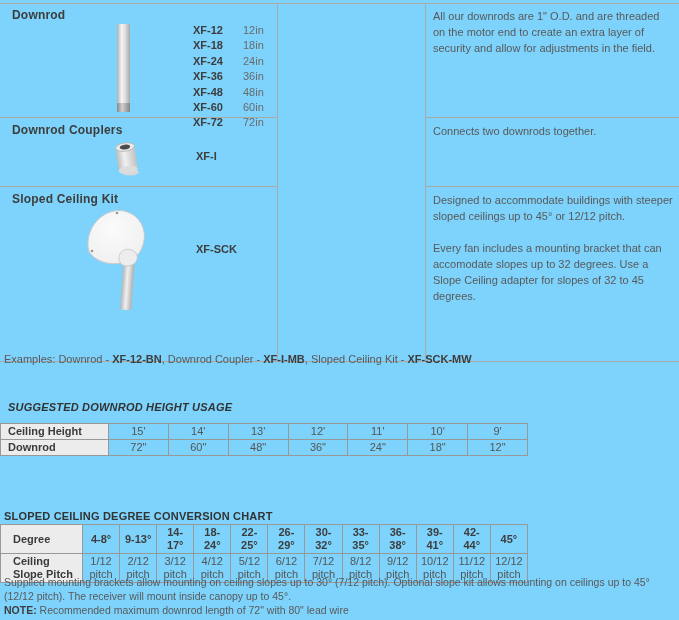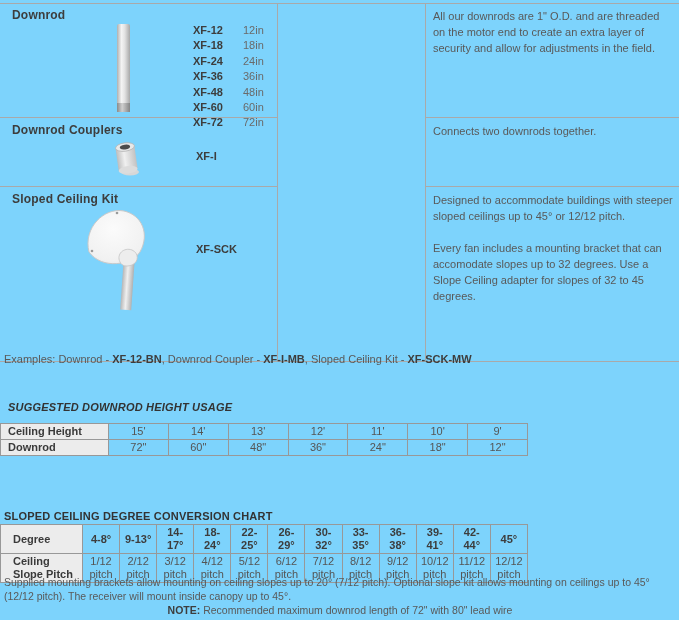--- a/index.html
+++ b/index.html
@@ -43,21 +43,21 @@
   #table1 tr{height:16px;}
   #table1 td.lbl{width:97px;}
   #table2{top:524px;}
   #table2 tr.r1{height:16px;}
   #table2 tr.r2{height:28px;}
   #table2 td.lbl{width:66px;padding-left:12px;}
   #table2 tr.r1 td{font-weight:bold;color:#3d3d3d;}
   #table2 tr.r1 td.lbl, #table2 tr.r2 td.lbl{font-weight:bold;color:#3a3a3a;}
   
   .foot-text{position:absolute;left:4px;top:576px;width:672px;font-size:10.5px;line-height:13.5px;color:#595959;}
-  .note-line{position:absolute;left:4px;top:604px;width:672px;font-size:10.5px;color:#595959;text-align:center;}
+  .note-line{position:absolute;left:4px;top:604px;width:672px;font-size:10.5px;color:#595959;}
   .note-line .b{font-weight:bold;color:#3d3d3d;}
 </style>
 </head>
 <body>
 
 <div class="page">
 
   <div class="hline" style="left:0;top:3px;width:679px;"></div>
   <div class="hline" style="left:0;top:117px;width:277px;"></div>
   <div class="hline" style="left:425px;top:117px;width:254px;"></div>
@@ -186,16 +186,16 @@
           <td>7/12<br>pitch</td>
           <td>8/12<br>pitch</td>
           <td>9/12<br>pitch</td>
           <td>10/12<br>pitch</td>
           <td>11/12<br>pitch</td>
           <td>12/12<br>pitch</td>
         </tr>
       </tbody>
     </table>
 
-  <div class="foot-text">Supplied mounting brackets allow mounting on ceiling slopes up to 20° (7/12 pitch). Optional slope kit allows mounting on ceilings up to 45° (12/12 pitch). The receiver will mount inside canopy up to 45°.</div>
+  <div class="foot-text">Supplied mounting brackets allow mounting on ceiling slopes up to 30° (7/12 pitch). Optional slope kit allows mounting on ceilings up to 45° (12/12 pitch). The receiver will mount inside canopy up to 45°.</div>
   <div class="note-line"><span class="b">NOTE:</span><span> Recommended maximum downrod length of 72" with 80" lead wire</span></div>
 
 </div>
 
 </body></html>

